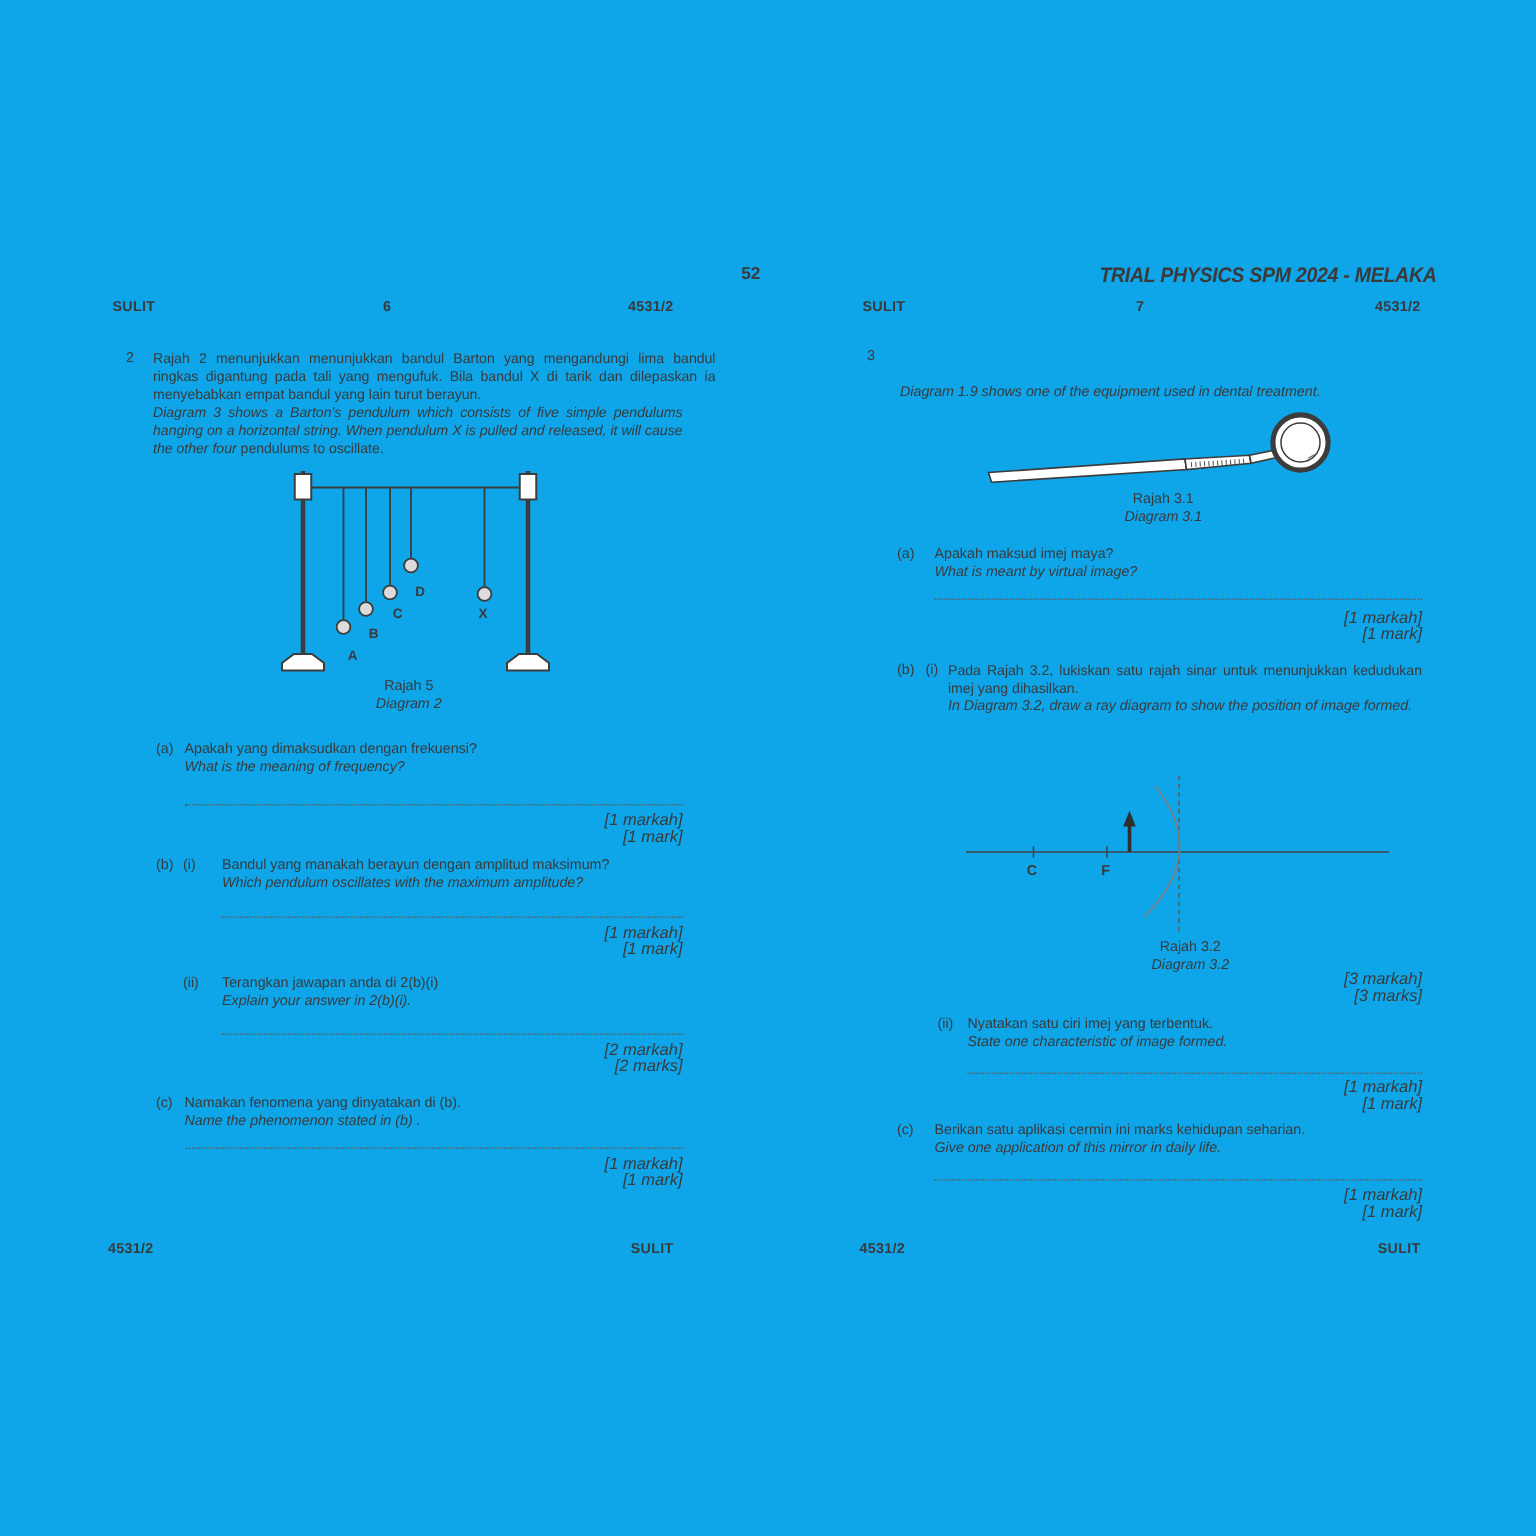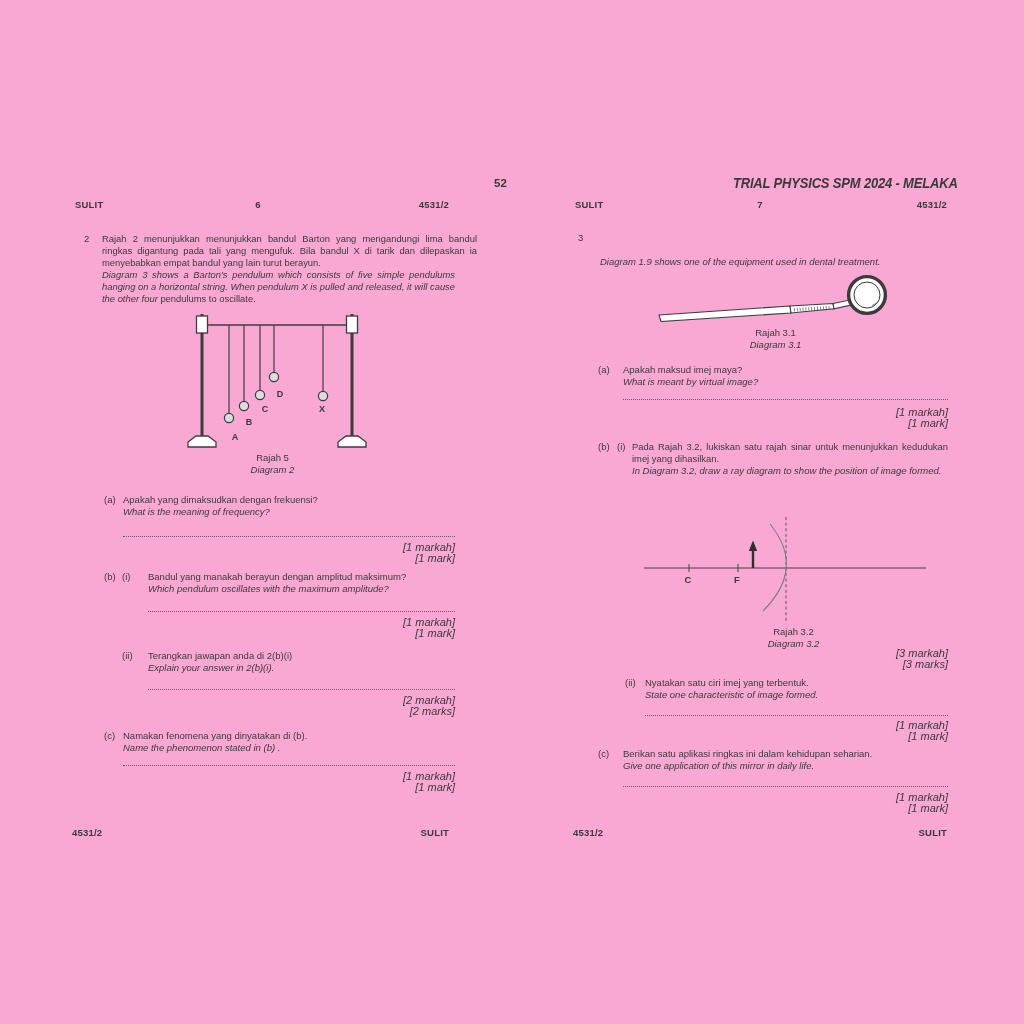--- a/index.html
+++ b/index.html
@@ -1,18 +1,18 @@
 <!DOCTYPE html>
 <html><head>
 <meta charset="utf-8">
 <style>
   * { margin:0; padding:0; box-sizing:border-box; }
   html,body { width:1024px; height:1024px; background:#fff; overflow:hidden; }
   body { font-family:"Liberation Sans", sans-serif; color:#3a3a3a; }
-  .sheet { position:absolute; inset:0; background:#f9a8d4; }
+  .sheet { position:absolute; inset:0; background:#0ea5e9; }
   .abs { position:absolute; }
   .t  { font-size:9.5px; line-height:12px; white-space:nowrap; }
   .just { font-size:9.4px; line-height:12.1px; text-align:justify; white-space:normal; }
   .b  { font-weight:bold; }
   .i  { font-style:italic; }
   .c  { text-align:center; }
   .hdr { font-size:9.5px; font-weight:bold; letter-spacing:.2px; white-space:nowrap; }
   .cap { font-size:9.5px; line-height:12px; }
   .dots { height:6px; border-bottom:1.3px dotted #5f5f5f; }
   .marks { font-size:11px; line-height:11px; font-style:italic; text-align:right; white-space:nowrap; }
@@ -171,21 +171,21 @@
   <div class="abs t" style="left:625px;top:677px">(ii)</div>
   <div class="abs t" style="left:645px;top:677px">Nyatakan satu ciri imej yang terbentuk.</div>
   <div class="abs t i" style="left:645px;top:689px">State one characteristic of image formed.</div>
   <div class="abs dots" style="left:645px;right:76px;top:710px"></div>
   <div class="abs marks" style="right:76px;top:720px">
     <div>[1 markah]</div>
     <div>[1 mark]</div>
   </div>
 
   <div class="abs t" style="left:598px;top:748px">(c)</div>
-  <div class="abs t" style="left:623px;top:748px">Berikan satu aplikasi ringkas ini dalam kehidupan seharian.</div>
+  <div class="abs t" style="left:623px;top:748px">Berikan satu aplikasi cermin ini marks kehidupan seharian.</div>
   <div class="abs t i" style="left:623px;top:760px">Give one application of this mirror in daily life.</div>
   <div class="abs dots" style="left:623px;right:76px;top:781px"></div>
   <div class="abs marks" style="right:76px;top:792px">
     <div>[1 markah]</div>
     <div>[1 mark]</div>
   </div>
 
   <div class="abs hdr" style="left:573px;top:827px">4531/2</div>
   <div class="abs hdr" style="right:77px;top:827px">SULIT</div>
 

